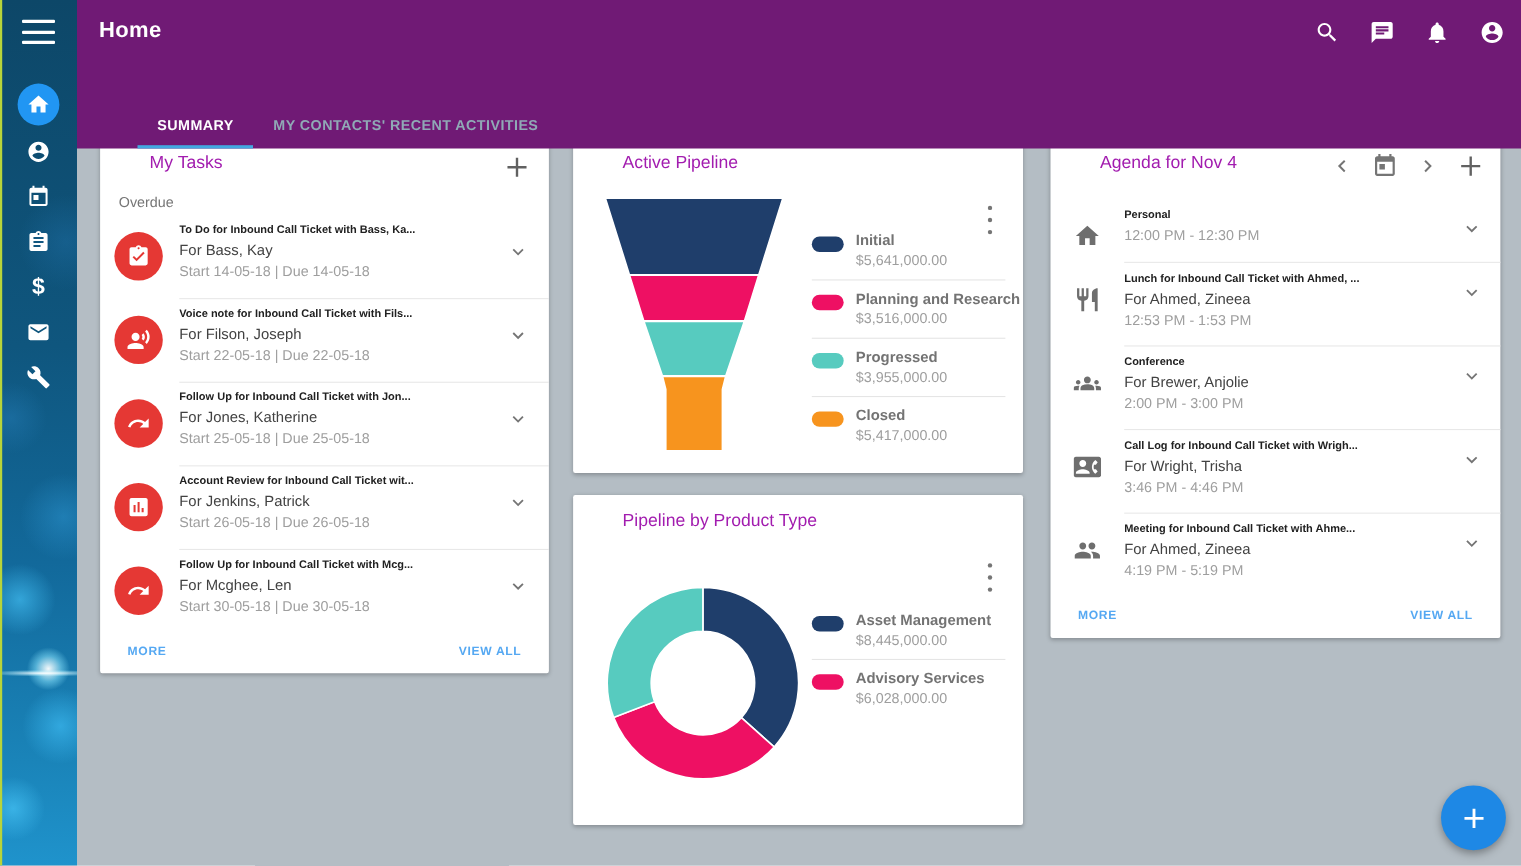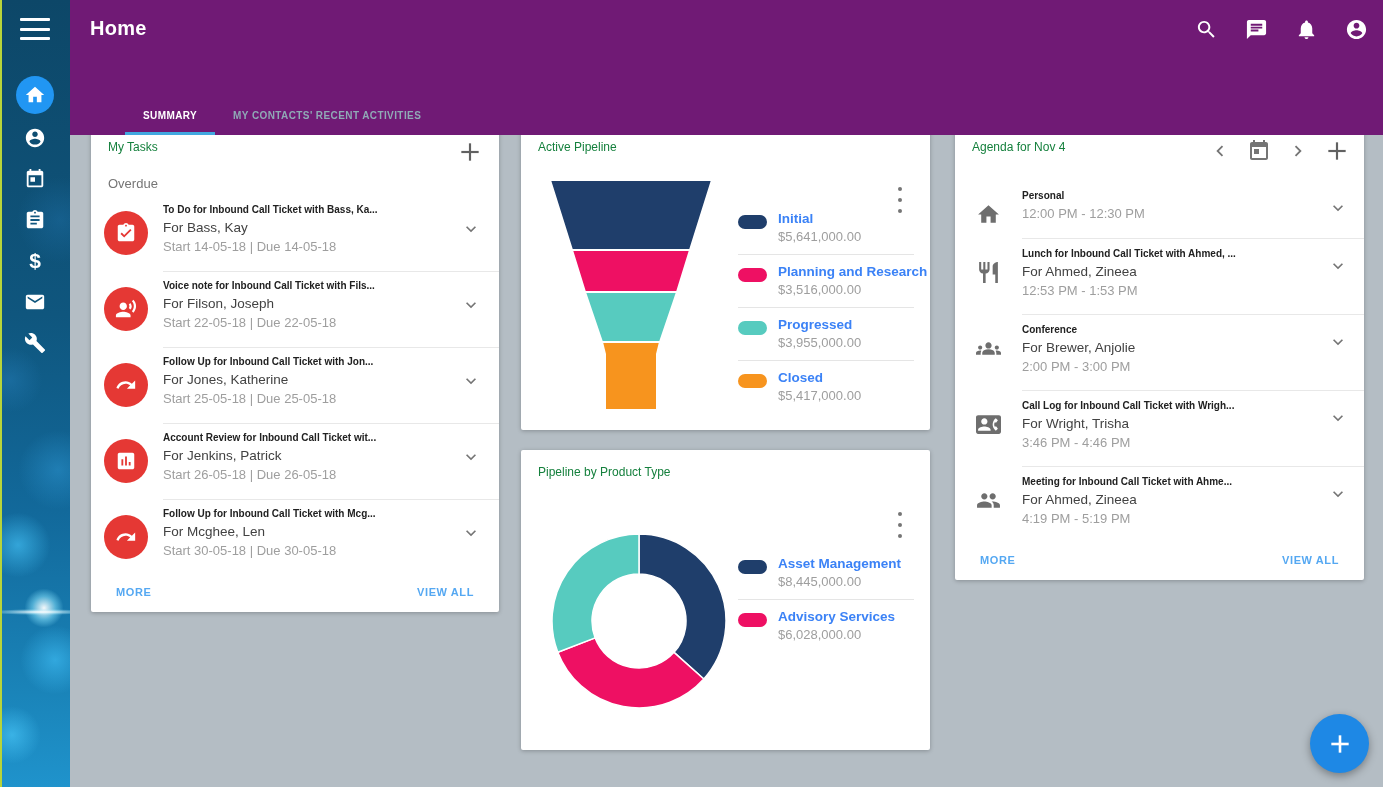--- a/index.html
+++ b/index.html
@@ -28,26 +28,26 @@
   .side-item.active { background:#2196f3; border-radius:50%; width:38px; height:38px; margin-bottom:3px; }
   .dollar-glyph { color:#fff; font-size:21px; font-weight:bold; }
 
   
   .header { position:absolute; left:70px; top:0; width:1313px; height:135px; background:#701a75; z-index:4; }
   .page-title { position:absolute; left:20px; top:17px; color:#fff; font-size:20px; font-weight:bold; letter-spacing:.3px; }
   .top-icons { position:absolute; right:12px; top:14px; display:flex; gap:20px; }
   .top-icon { width:30px; height:30px; display:flex; align-items:center; justify-content:center; cursor:pointer; }
   .top-icon svg { width:23px; height:23px; fill:#fff; }
   .tabs { position:absolute; left:55px; bottom:0; display:flex; }
-  .tab { padding:0 18px 11px 18px; font-size:10px; font-weight:bold; letter-spacing:.4px; color:#90a9b6; cursor:pointer; border-bottom:3px solid transparent; }
+  .tab { padding:0 18px 11px 18px; font-size:13px; font-weight:bold; letter-spacing:.4px; color:#90a9b6; cursor:pointer; border-bottom:3px solid transparent; }
   .tab.active { color:#fff; border-bottom-color:#42a8e0; }
 
   
   .card { position:absolute; background:#fff; border-radius:2px; box-shadow:0 1px 4px rgba(0,0,0,.25); }
-  .card-title { font-size:12px; color:#15803d; font-weight:500; }
+  .card-title { font-size:16px; color:#a21caf; font-weight:500;margin-left:28px; }
   #tasks-card  { left:91px;  top:125px; width:408px; height:487px; }
   #funnel-card { left:521px; top:125px; width:409px; height:305px; }
   #donut-card  { left:521px; top:450px; width:409px; height:300px; }
   #agenda-card { left:955px; top:125px; width:409px; height:455px; }
 
   .plus-btn { position:absolute; width:26px; height:26px; cursor:pointer; }
   .plus-btn svg { width:100%; height:100%; stroke:#616161; stroke-width:2; }
   .kebab { position:absolute; right:22px; top:62px; width:16px; height:26px; display:flex; flex-direction:column; align-items:center; justify-content:space-between; cursor:pointer; }
   .kebab i { width:4px; height:4px; border-radius:50%; background:#757575; }
 
@@ -73,21 +73,21 @@
   .link-viewall { right:25px; }
 
   
   #funnel-card .card-title, #donut-card .card-title { position:absolute; left:17px; top:15px; }
   #funnel-svg { position:absolute; left:27px; top:55px; }
   .legend { position:absolute; left:217px; width:176px; }
   #funnel-card .legend { top:77px; }
   .legend-row { position:relative; padding:9px 0 10px 40px; border-top:1px solid #e5e5e5; }
   .legend-row:first-child { border-top:none; }
   .swatch { position:absolute; left:0; top:13px; width:29px; height:14px; border-radius:7px; }
-  .lg-label { font-size:13.5px; font-weight:bold; color:#3b82f6; white-space:nowrap; margin-bottom:3px; }
+  .lg-label { font-size:13.5px; font-weight:bold; color:#737373; white-space:nowrap; margin-bottom:3px; }
   .lg-value { font-size:13px; color:#9e9e9e; }
 
   
   #donut-svg { position:absolute; left:29px; top:82px; }
   #donut-card .legend { top:97px; }
 
   
   #agenda-card .card-title { position:absolute; left:17px; top:15px; }
   .agenda-controls { position:absolute; right:14px; top:13px; display:flex; align-items:center; gap:13px; }
   .ag-ctrl { width:26px; height:26px; display:flex; align-items:center; justify-content:center; cursor:pointer; }

